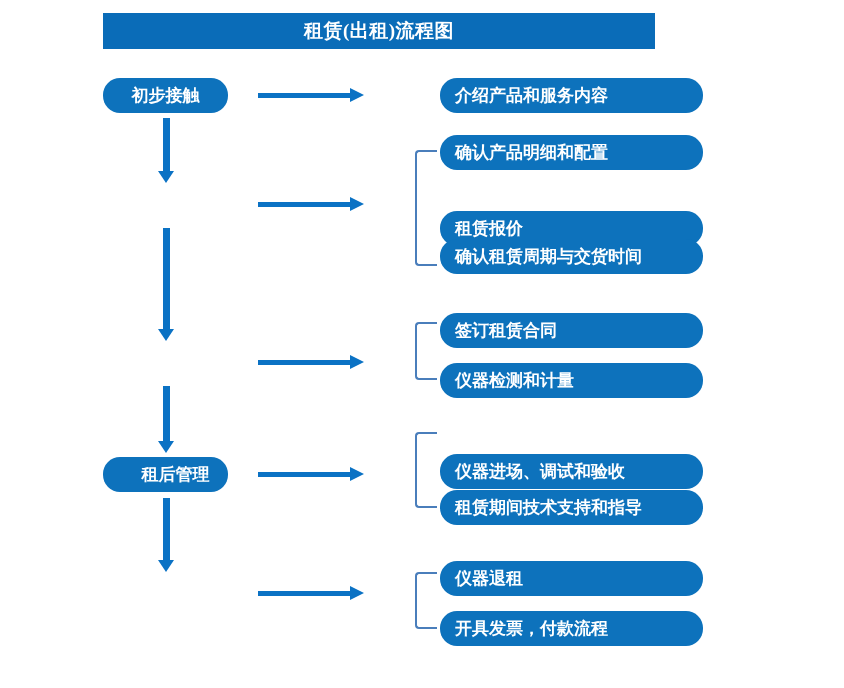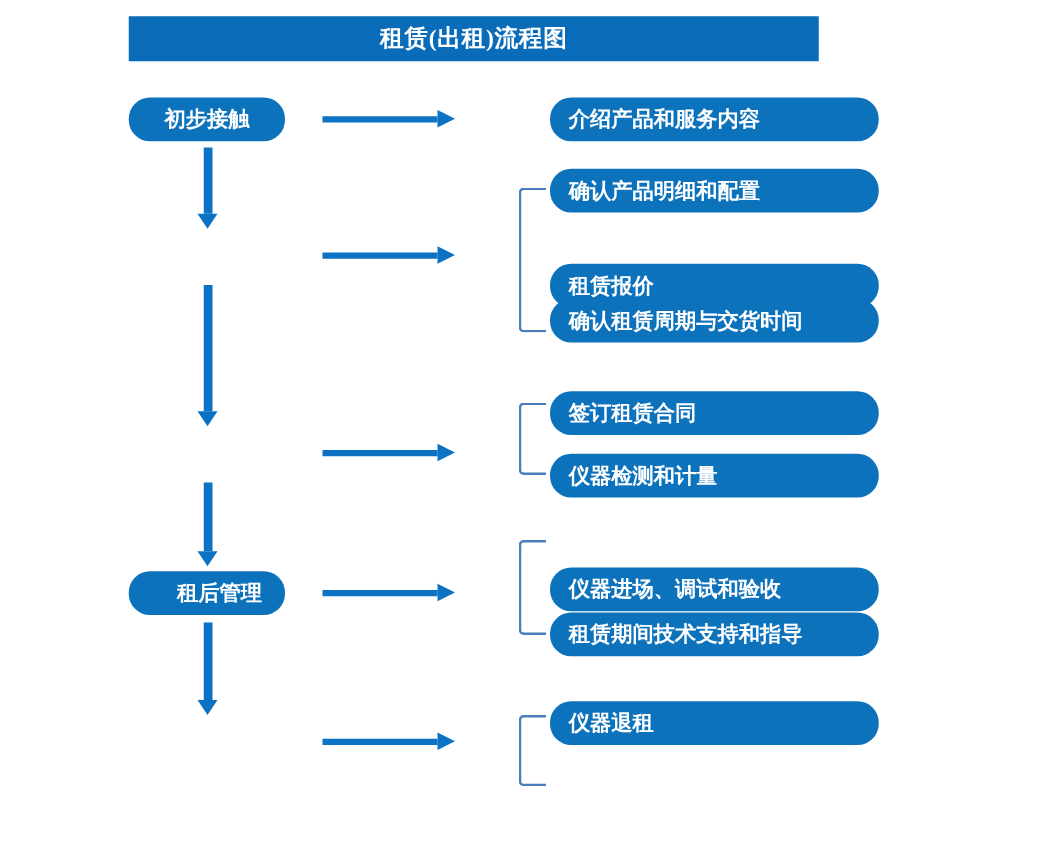--- a/index.html
+++ b/index.html
@@ -206,14 +206,15 @@
   <div class="node detail" style="top:313px;">签订租赁合同</div>
 
   <div class="node detail" style="top:363px;">仪器检测和计量</div>
 
   <div class="node detail" style="top:423px;margin-top:31px;">仪器进场、调试和验收</div>
 
   <div class="node detail" style="top:490px;">租赁期间技术支持和指导</div>
 
   <div class="node detail" style="top:561px;">仪器退租</div>
 
+  <div class="node detail" style="top:611px;">开具发票，付款流程</div>
 
 </div>
 
 </body></html>

